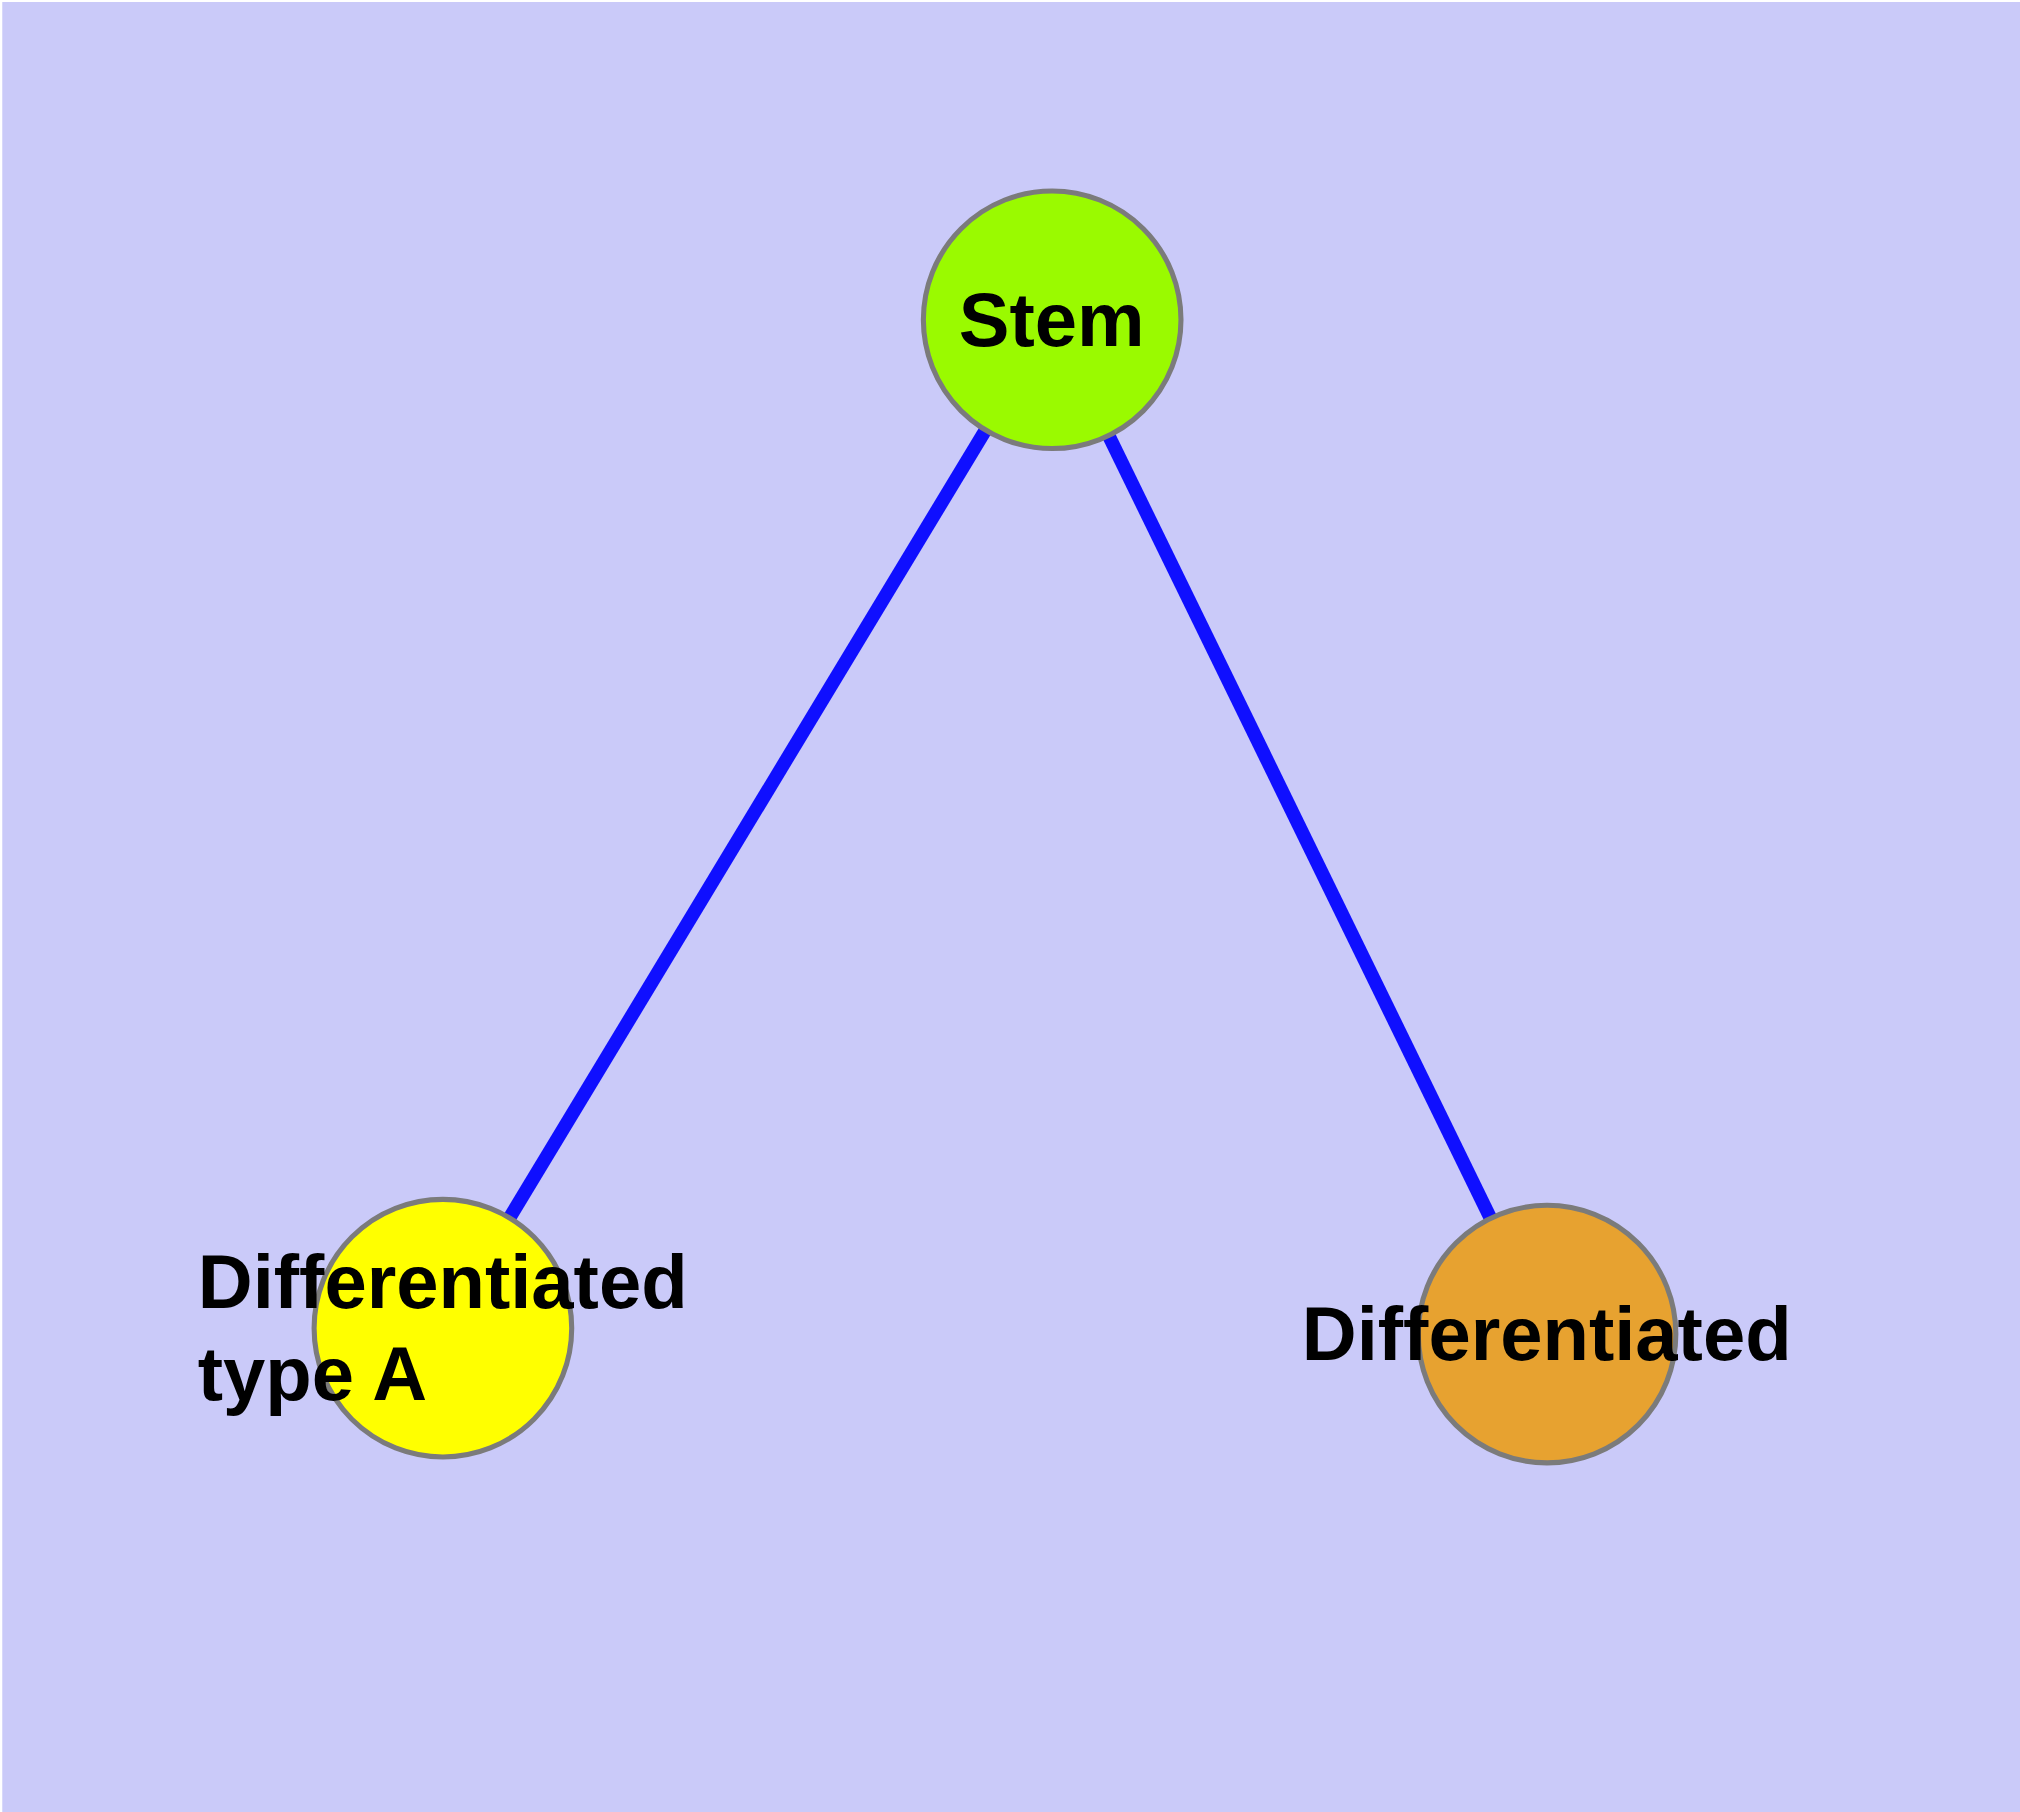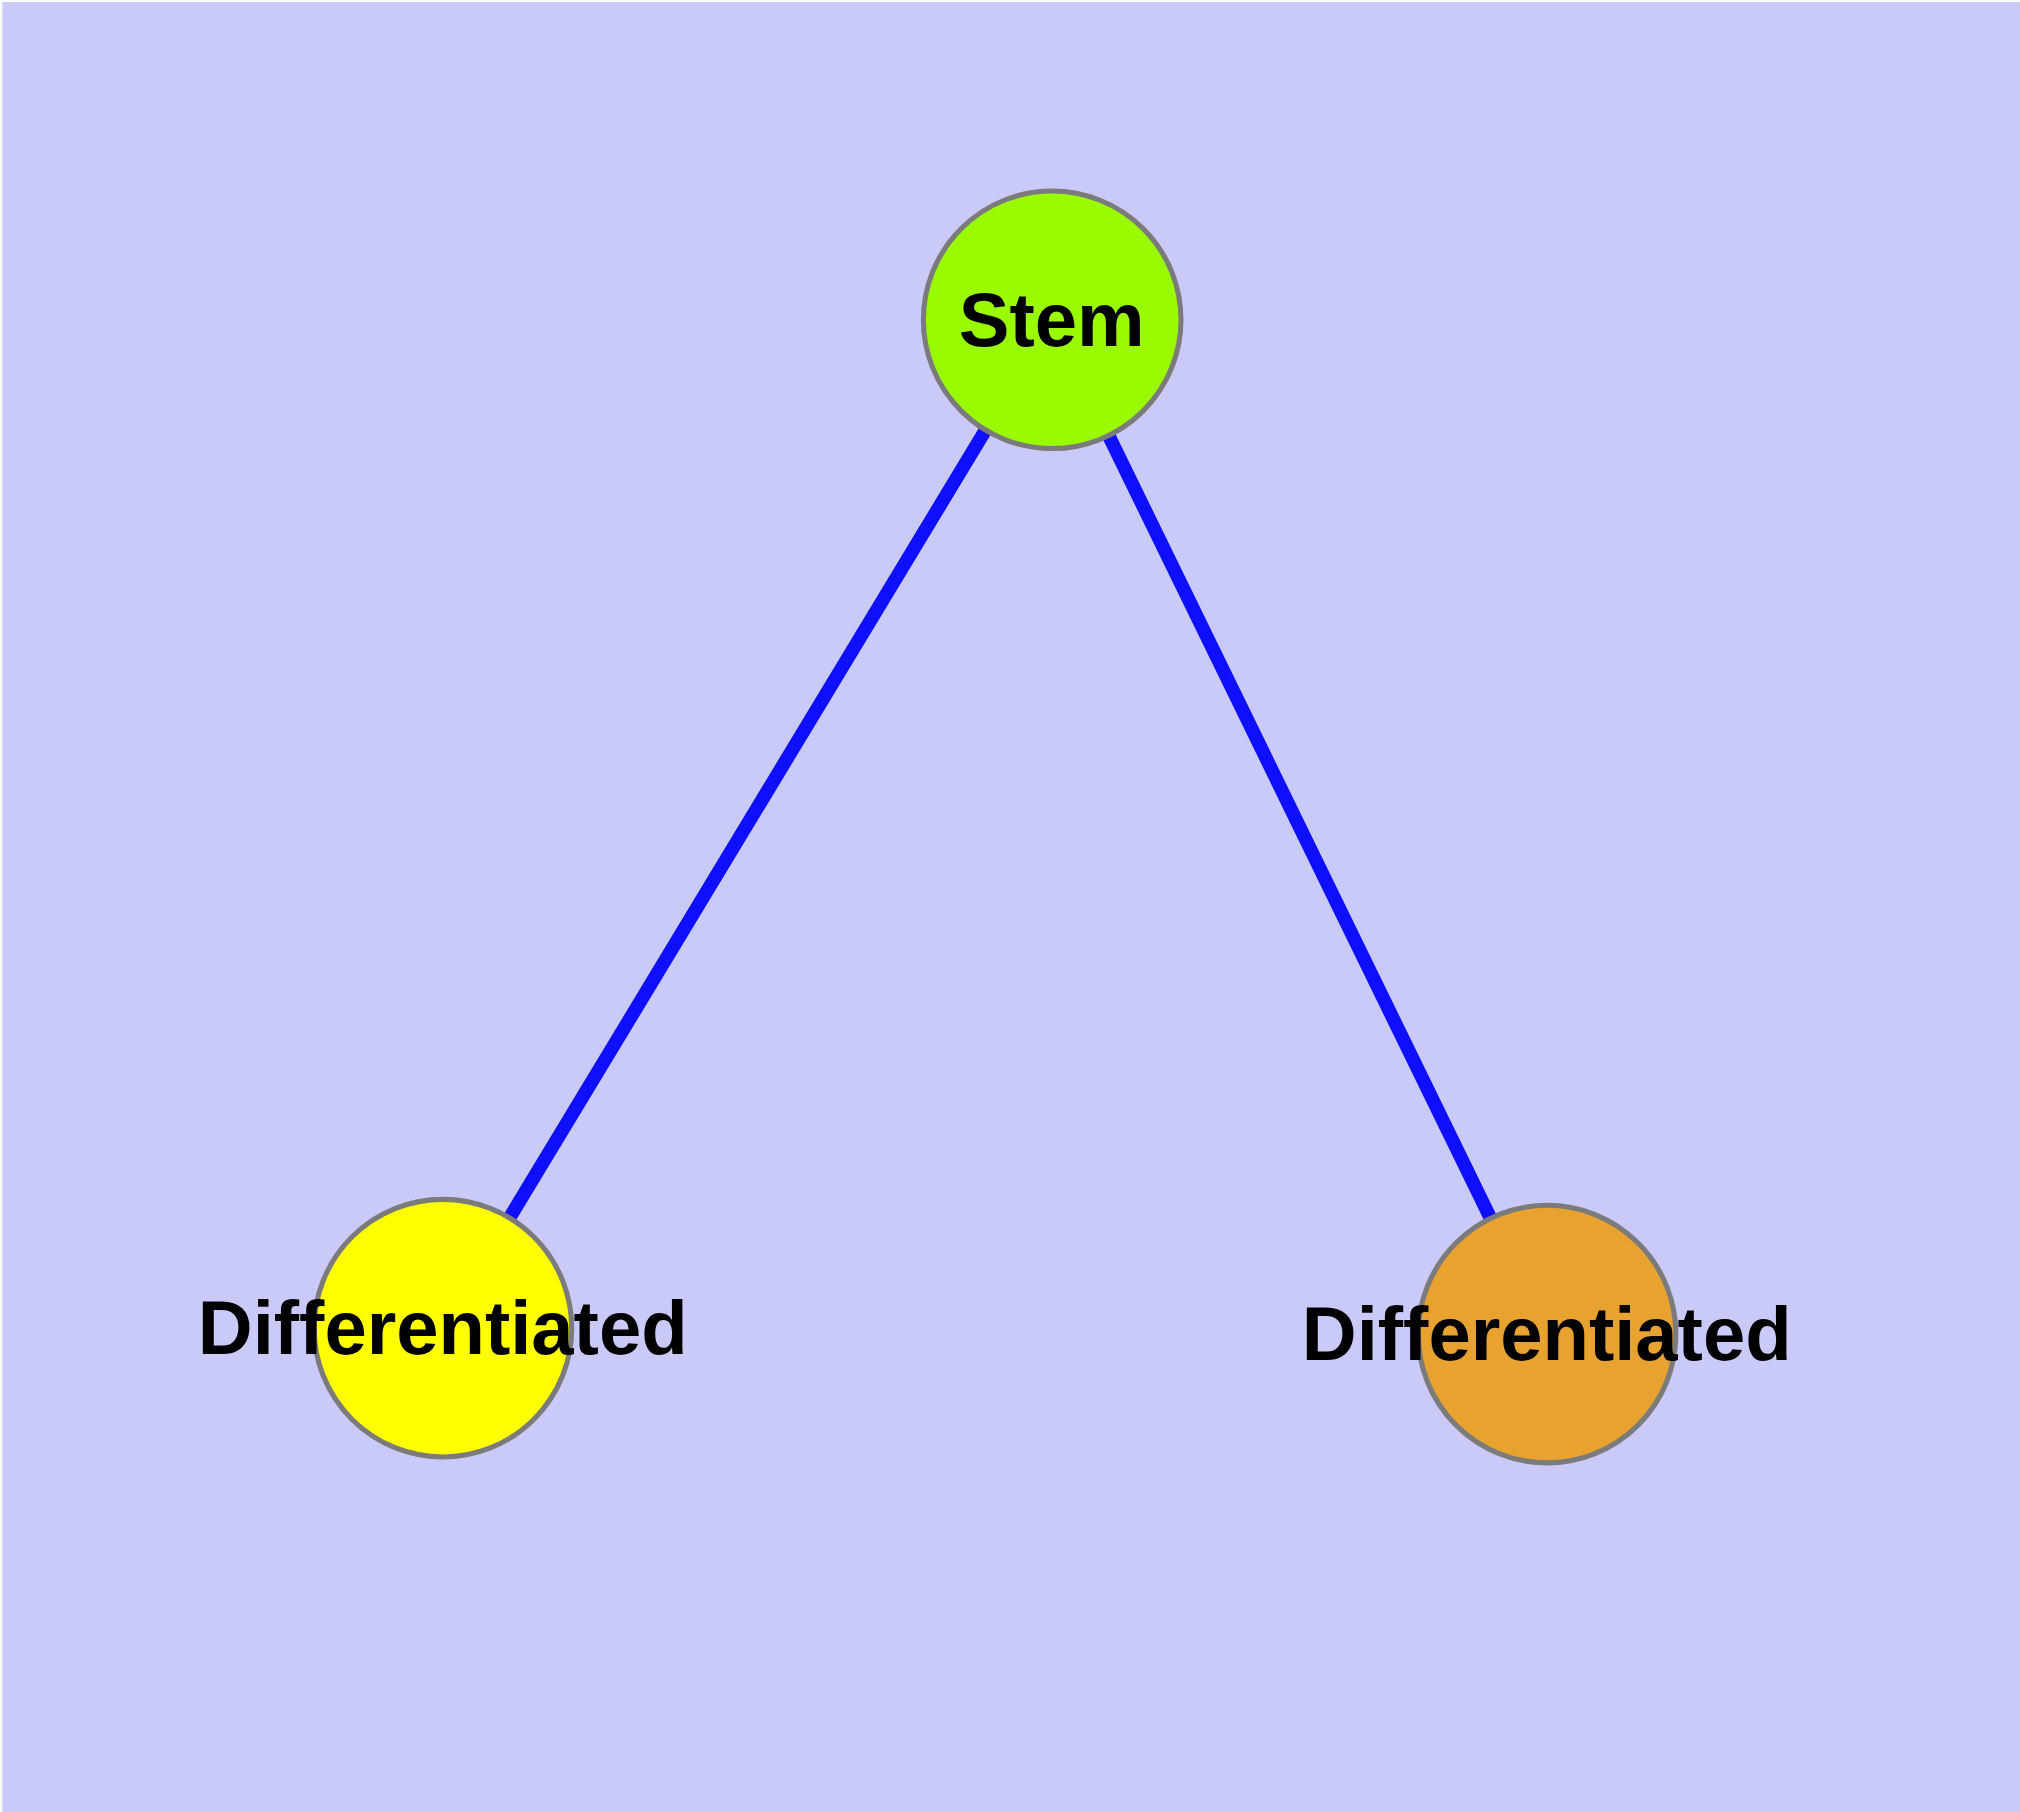--- a/index.html
+++ b/index.html
@@ -58,20 +58,21 @@
 
     <circle cx="1823" cy="1572" r="152" stroke-width="6" fill="#E7A230" stroke="#7B7B7B"></circle>
   </svg>
 
   <div class="node-label" style="left:1050px; top:318px;">
     <span class="line">Stem</span>
   </div>
 
   <div class="node-label" style="left:441px; top:1326px;">
     <span class="line">Differentiated</span>
+    <span class="line">type A</span>
   </div>
 
   <div class="node-label" style="left:1545px; top:1332px;">
     <span class="line">Differentiated</span>
   </div>
 
 </div>
 
 
 </body></html>

